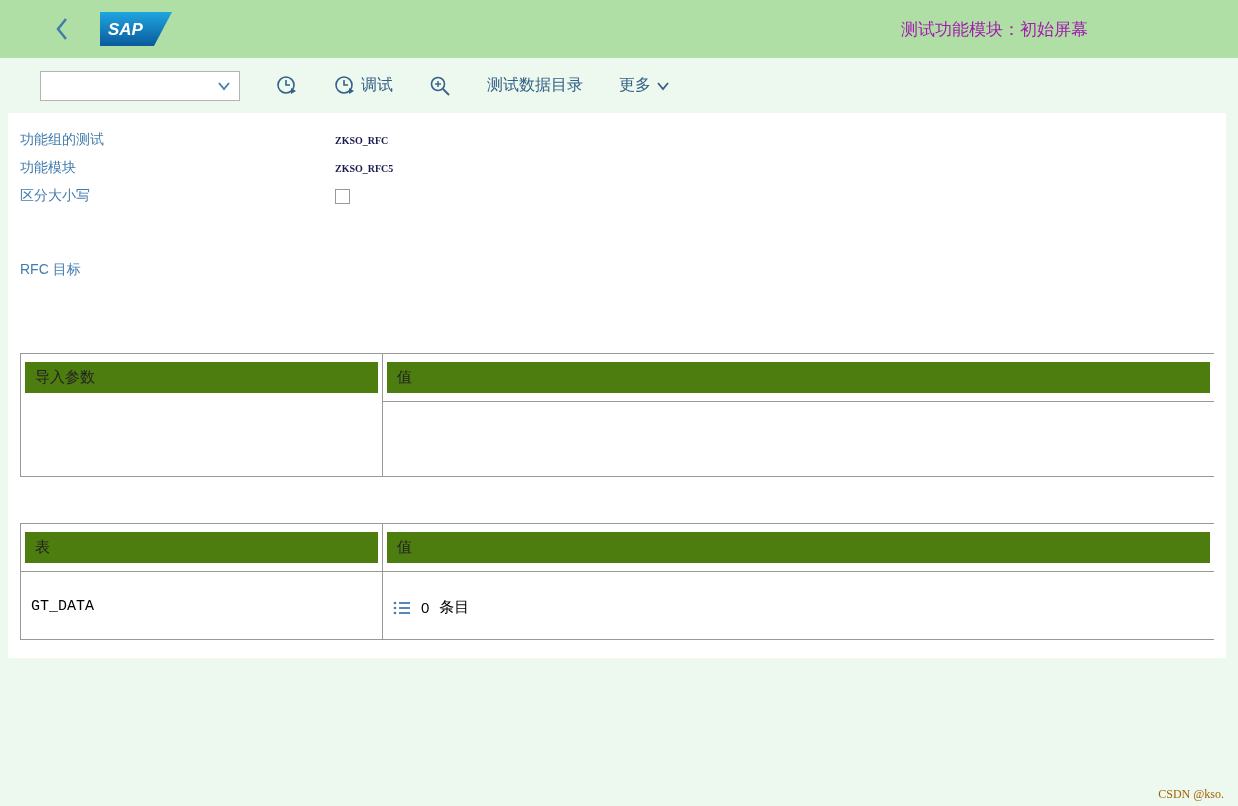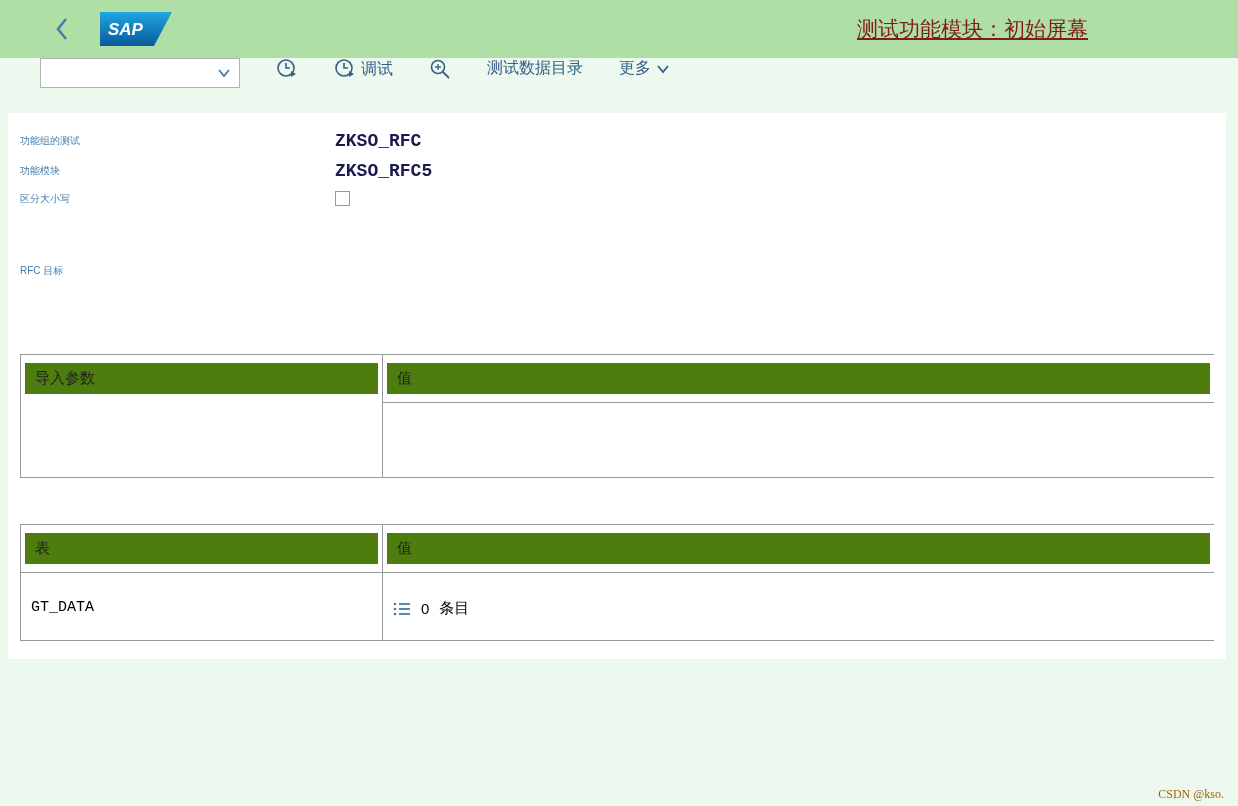--- a/index.html
+++ b/index.html
@@ -29,31 +29,30 @@
     }
     .sap-logo {
       margin-left: 20px;
       display: flex;
       align-items: center;
     }
     .page-title {
       position: absolute;
       left: 50%;
       transform: translateX(-50%);
-      color: #7f1d1d;
-      font-size: 21px;
+      color: #a21caf;
+      font-size: 17px;
       right: 150px;
       left: auto;
       transform: none;
-      text-decoration: underline;
     }
     .toolbar {
       height: 55px;
       display: flex;
-      align-items: flex-start;
+      align-items: center;
       padding: 0 40px;
       gap: 36px;
       border-radius: 9px;
     }
     .dropdown-input {
       width: 200px;
       height: 30px;
       background: #fff;
       border: 1px solid #b3b3b3;
       display: flex;
@@ -86,27 +85,27 @@
       min-height: 540px;
     }
     .form-row {
       display: flex;
       align-items: center;
       margin-bottom: 10px;
     }
     .form-label {
       color: #427cac;
       width: 315px;
-      font-size: 10px;
+      font-size: 14px;
     }
     .form-value {
       color: #1a1a4d;
       font-weight: bold;
-      font-family: Liberation Mono, monospace;
-      font-size: 18px;
+      font-family: Liberation Serif, serif;
+      font-size: 10px;
     }
     .checkbox-empty {
       width: 15px;
       height: 15px;
       border: 1px solid #999;
       background: #fff;
       display: inline-block;
     }
     .input-field {
       width: 380px;

